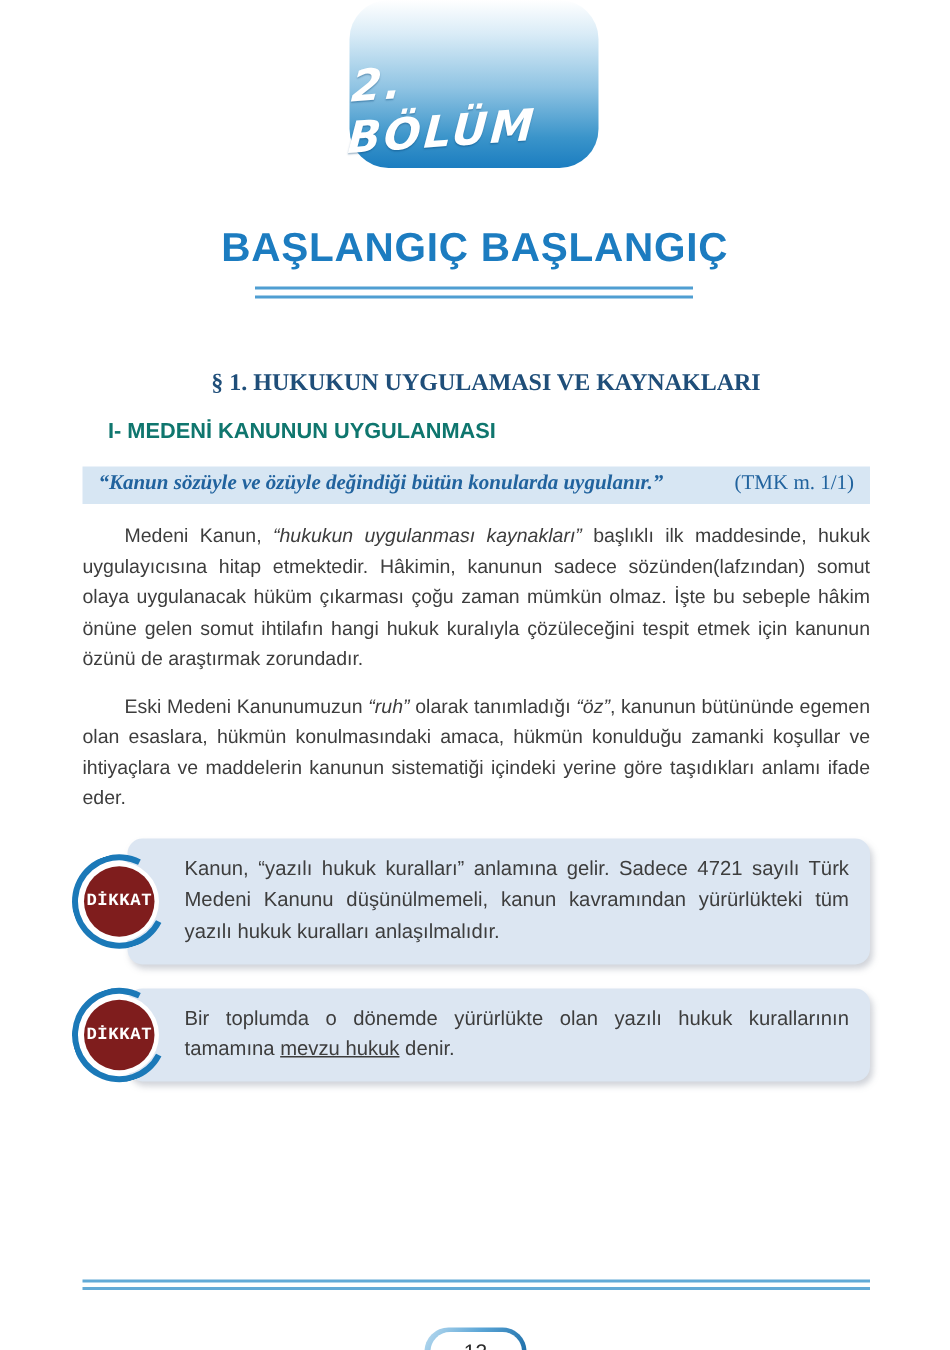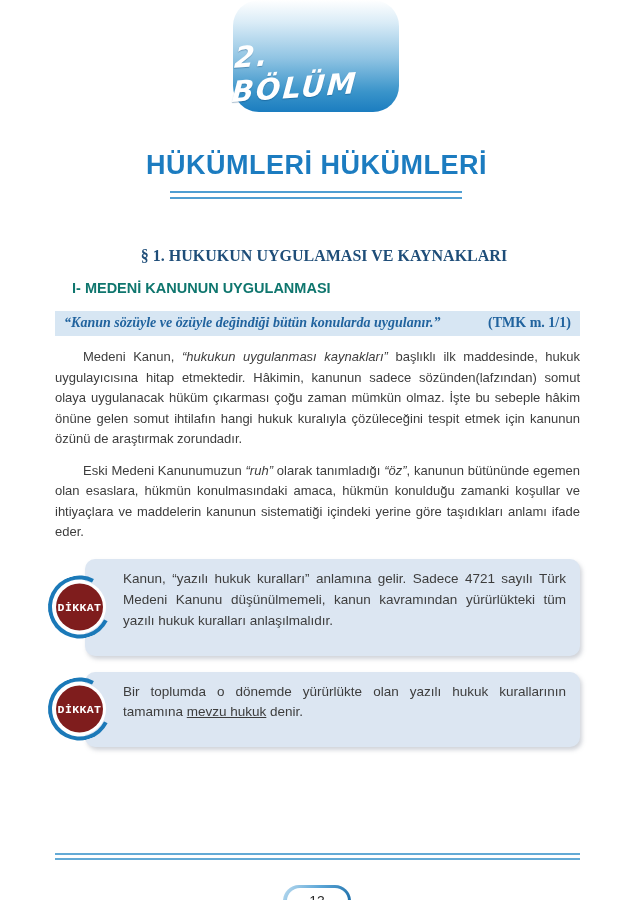--- a/index.html
+++ b/index.html
@@ -48,40 +48,40 @@
   .subsection-heading {
     margin:15px 0 0 17px; font-weight:bold; font-size:14.5px; color:#0f766e;
   }
 
   .quote-box {
     margin-top:15px; background:#d7e6f3; padding:4px 8px 5px;
     text-align:center; color:#21639e; font-size:14px;
     font-family:"Liberation Serif", serif;
   }
   .quote-box .q { font-style:italic; font-weight:bold; }
-  .quote-box .ref { font-weight:bold;margin-left:44px; }
+  .quote-box .ref { font-weight:normal;margin-left:44px; }
 
   .para {
     margin-top:11px; font-size:13px; line-height:1.58;
     text-align:justify; text-indent:28px; color:#3d3d3d;
   }
   .para em { font-style:italic; }
 
   .note-box {
     margin-top:12px; background:#d7e6f3; padding:6px 10px 8px;
     color:#2e75b6; font-weight:bold; font-style:italic;
     font-size:13.5px; line-height:1.55; text-align:justify; text-indent:16px;
   }
 
   
   .dikkat-row { position:relative; margin:16px 0 0 30px; }
   .dikkat-box {
     background:#dce6f2; border-radius:10px;
     box-shadow:2px 3px 4px rgba(120,130,145,0.35);
-    padding:10px 14px 24px 38px;
+    padding:10px 14px 11px 38px;
     font-size:13.5px; line-height:1.55; text-align:justify; color:#3d3d3d;
     min-height:60px; display:flex; flex-direction:column; justify-content:flex-end;margin-top:12px;
   }
   .dikkat-badge {
     position:absolute; left:-37px; top:50%; transform:translateY(-50%);
     width:63px; height:63px; z-index:2;
   }
   .dikkat-ring {
     position:absolute; inset:0; border-radius:50%;
     border:4px solid #1b79b8; border-right-color:transparent;
@@ -114,21 +114,21 @@
 </style>
 </head>
 <body>
 
 <div class="page">
 
   <div class="chapter-badge">
     <span class="brush">2. BÖLÜM</span>
   </div>
 
-  <h1 class="title">HÜKÜMLERİ HÜKÜMLERİ</h1>
+  <h1 class="title">BAŞLANGIÇ BAŞLANGIÇ</h1>
   <div class="title-rule"></div>
 
   <div class="content">
 
     <h2 class="section-heading">§ 1. HUKUKUN UYGULAMASI VE KAYNAKLARI</h2>
 
     <h3 class="subsection-heading">I- MEDENİ KANUNUN UYGULANMASI</h3>
 
     <div class="quote-box"><span class="q">“Kanun sözüyle ve özüyle değindiği bütün konularda uygulanır.”</span><span class="ref"> (TMK m. 1/1)</span></div>
 

